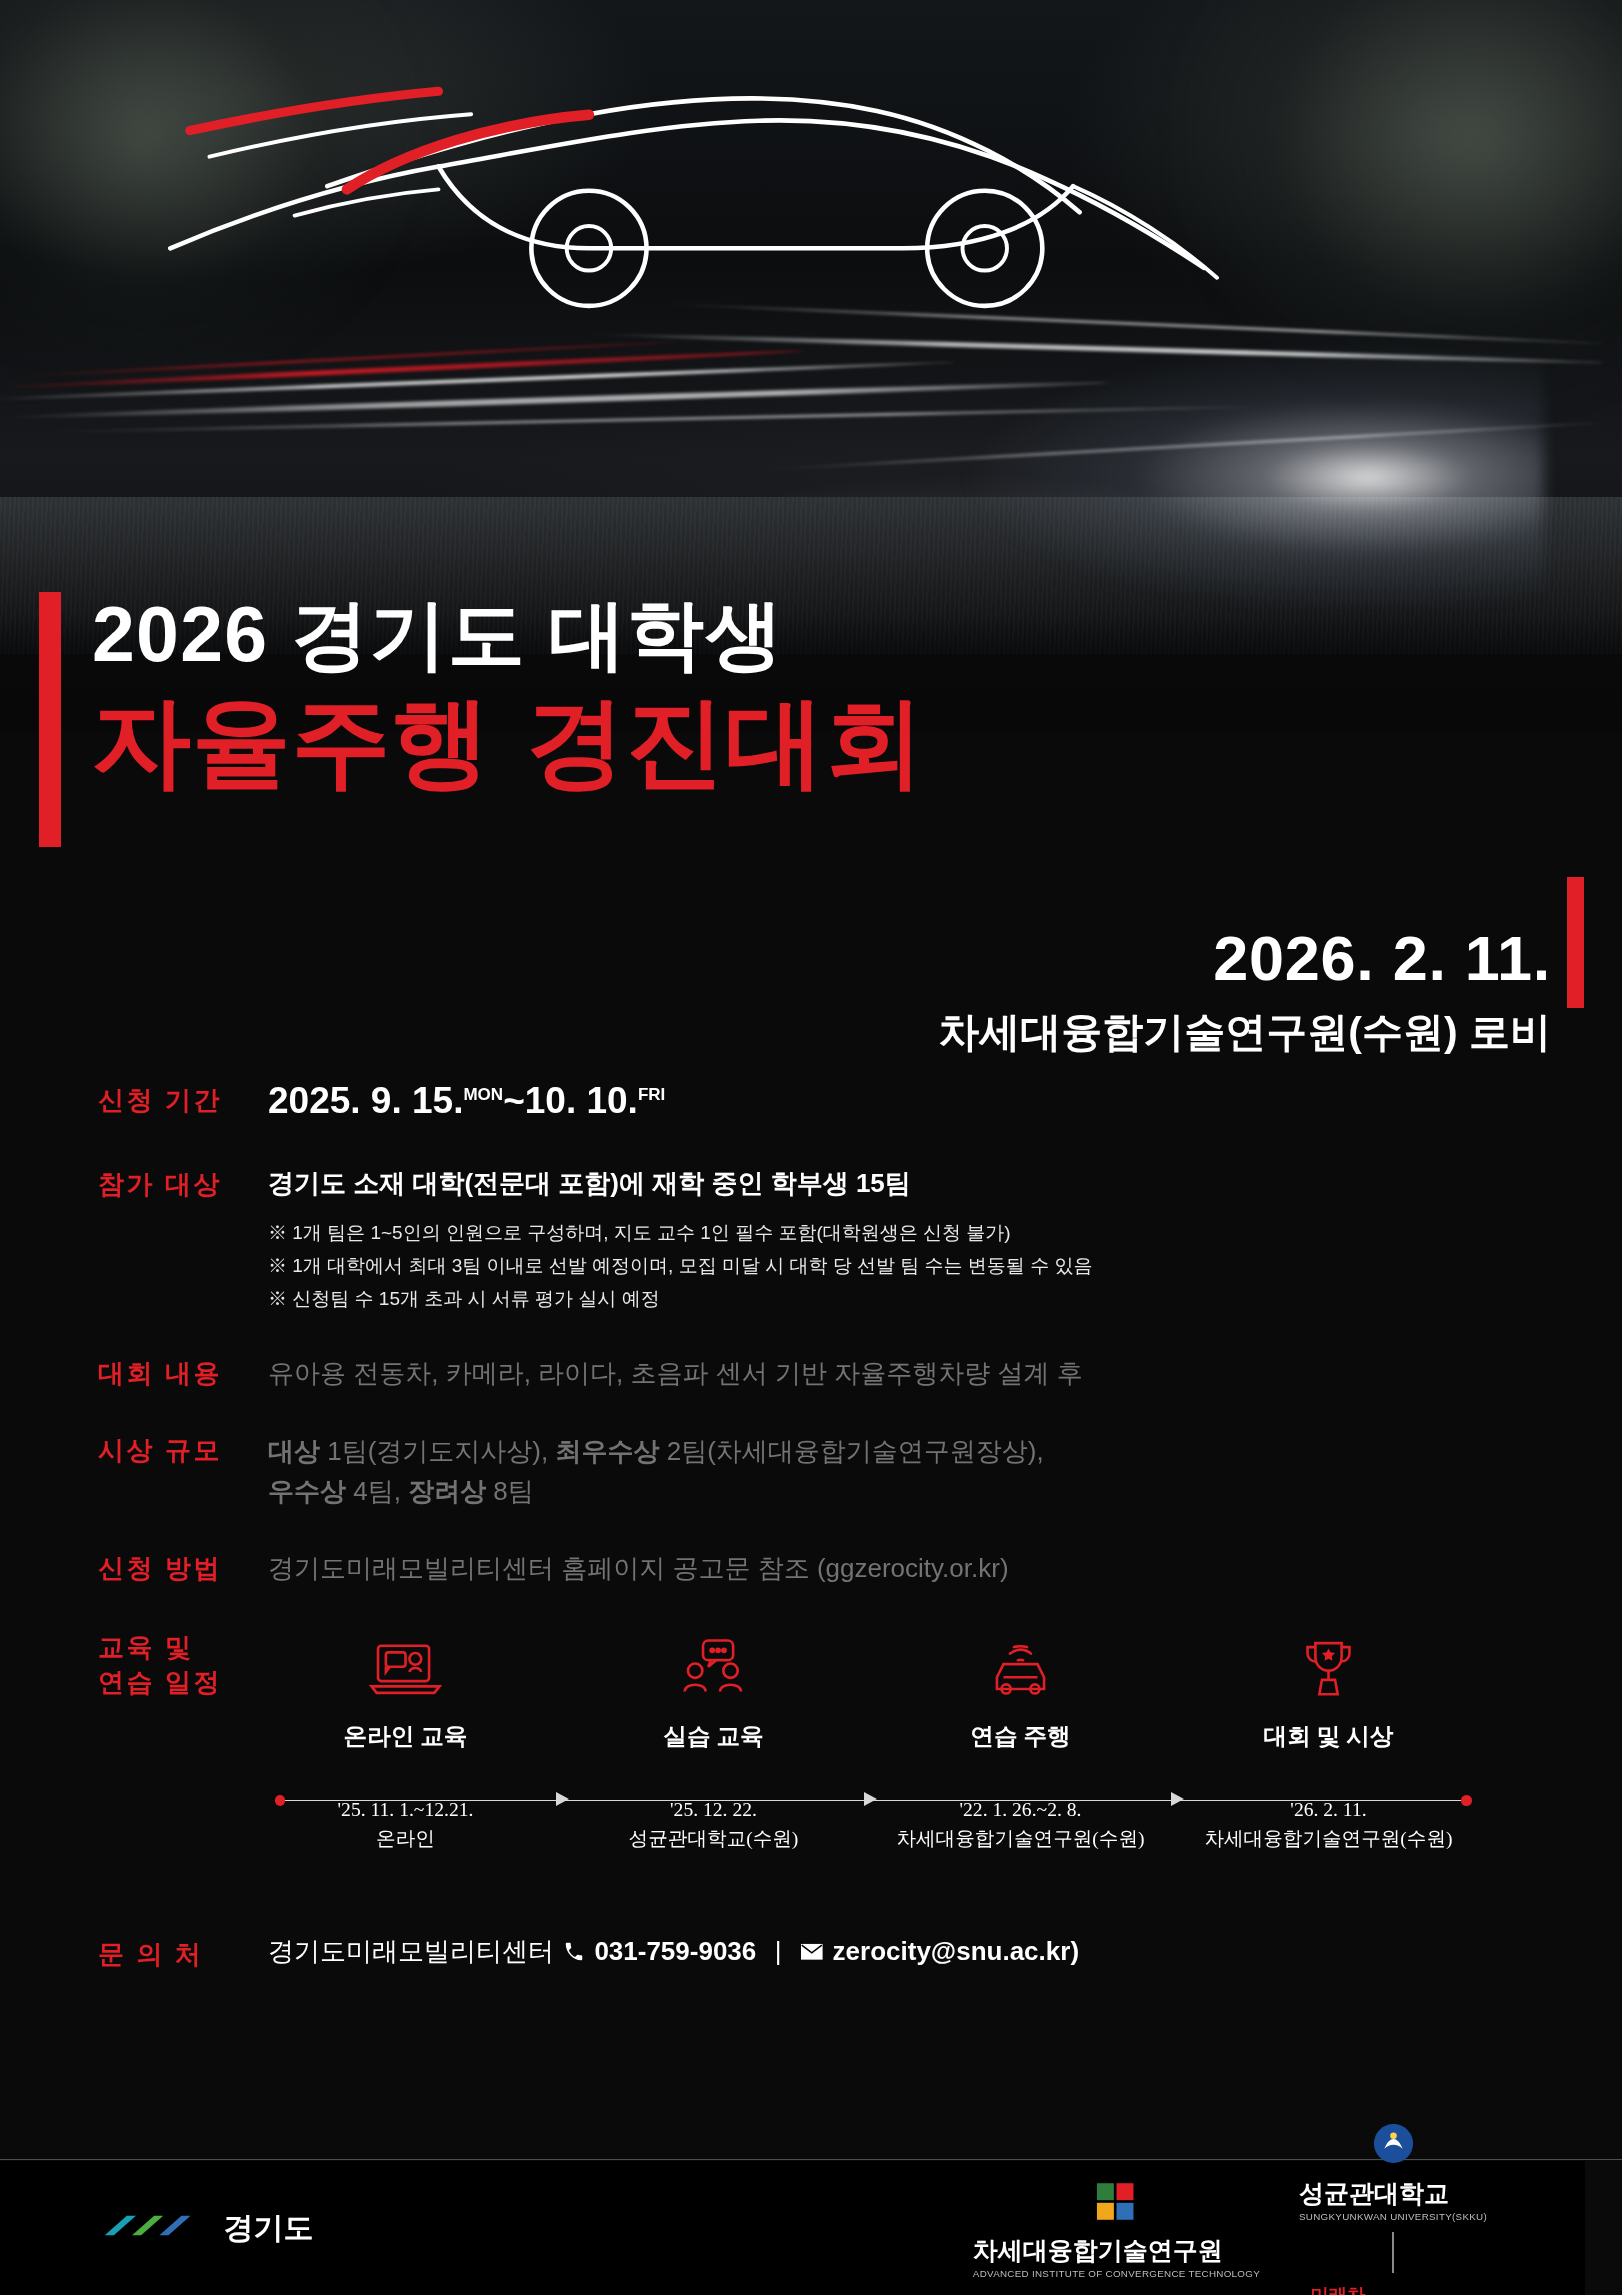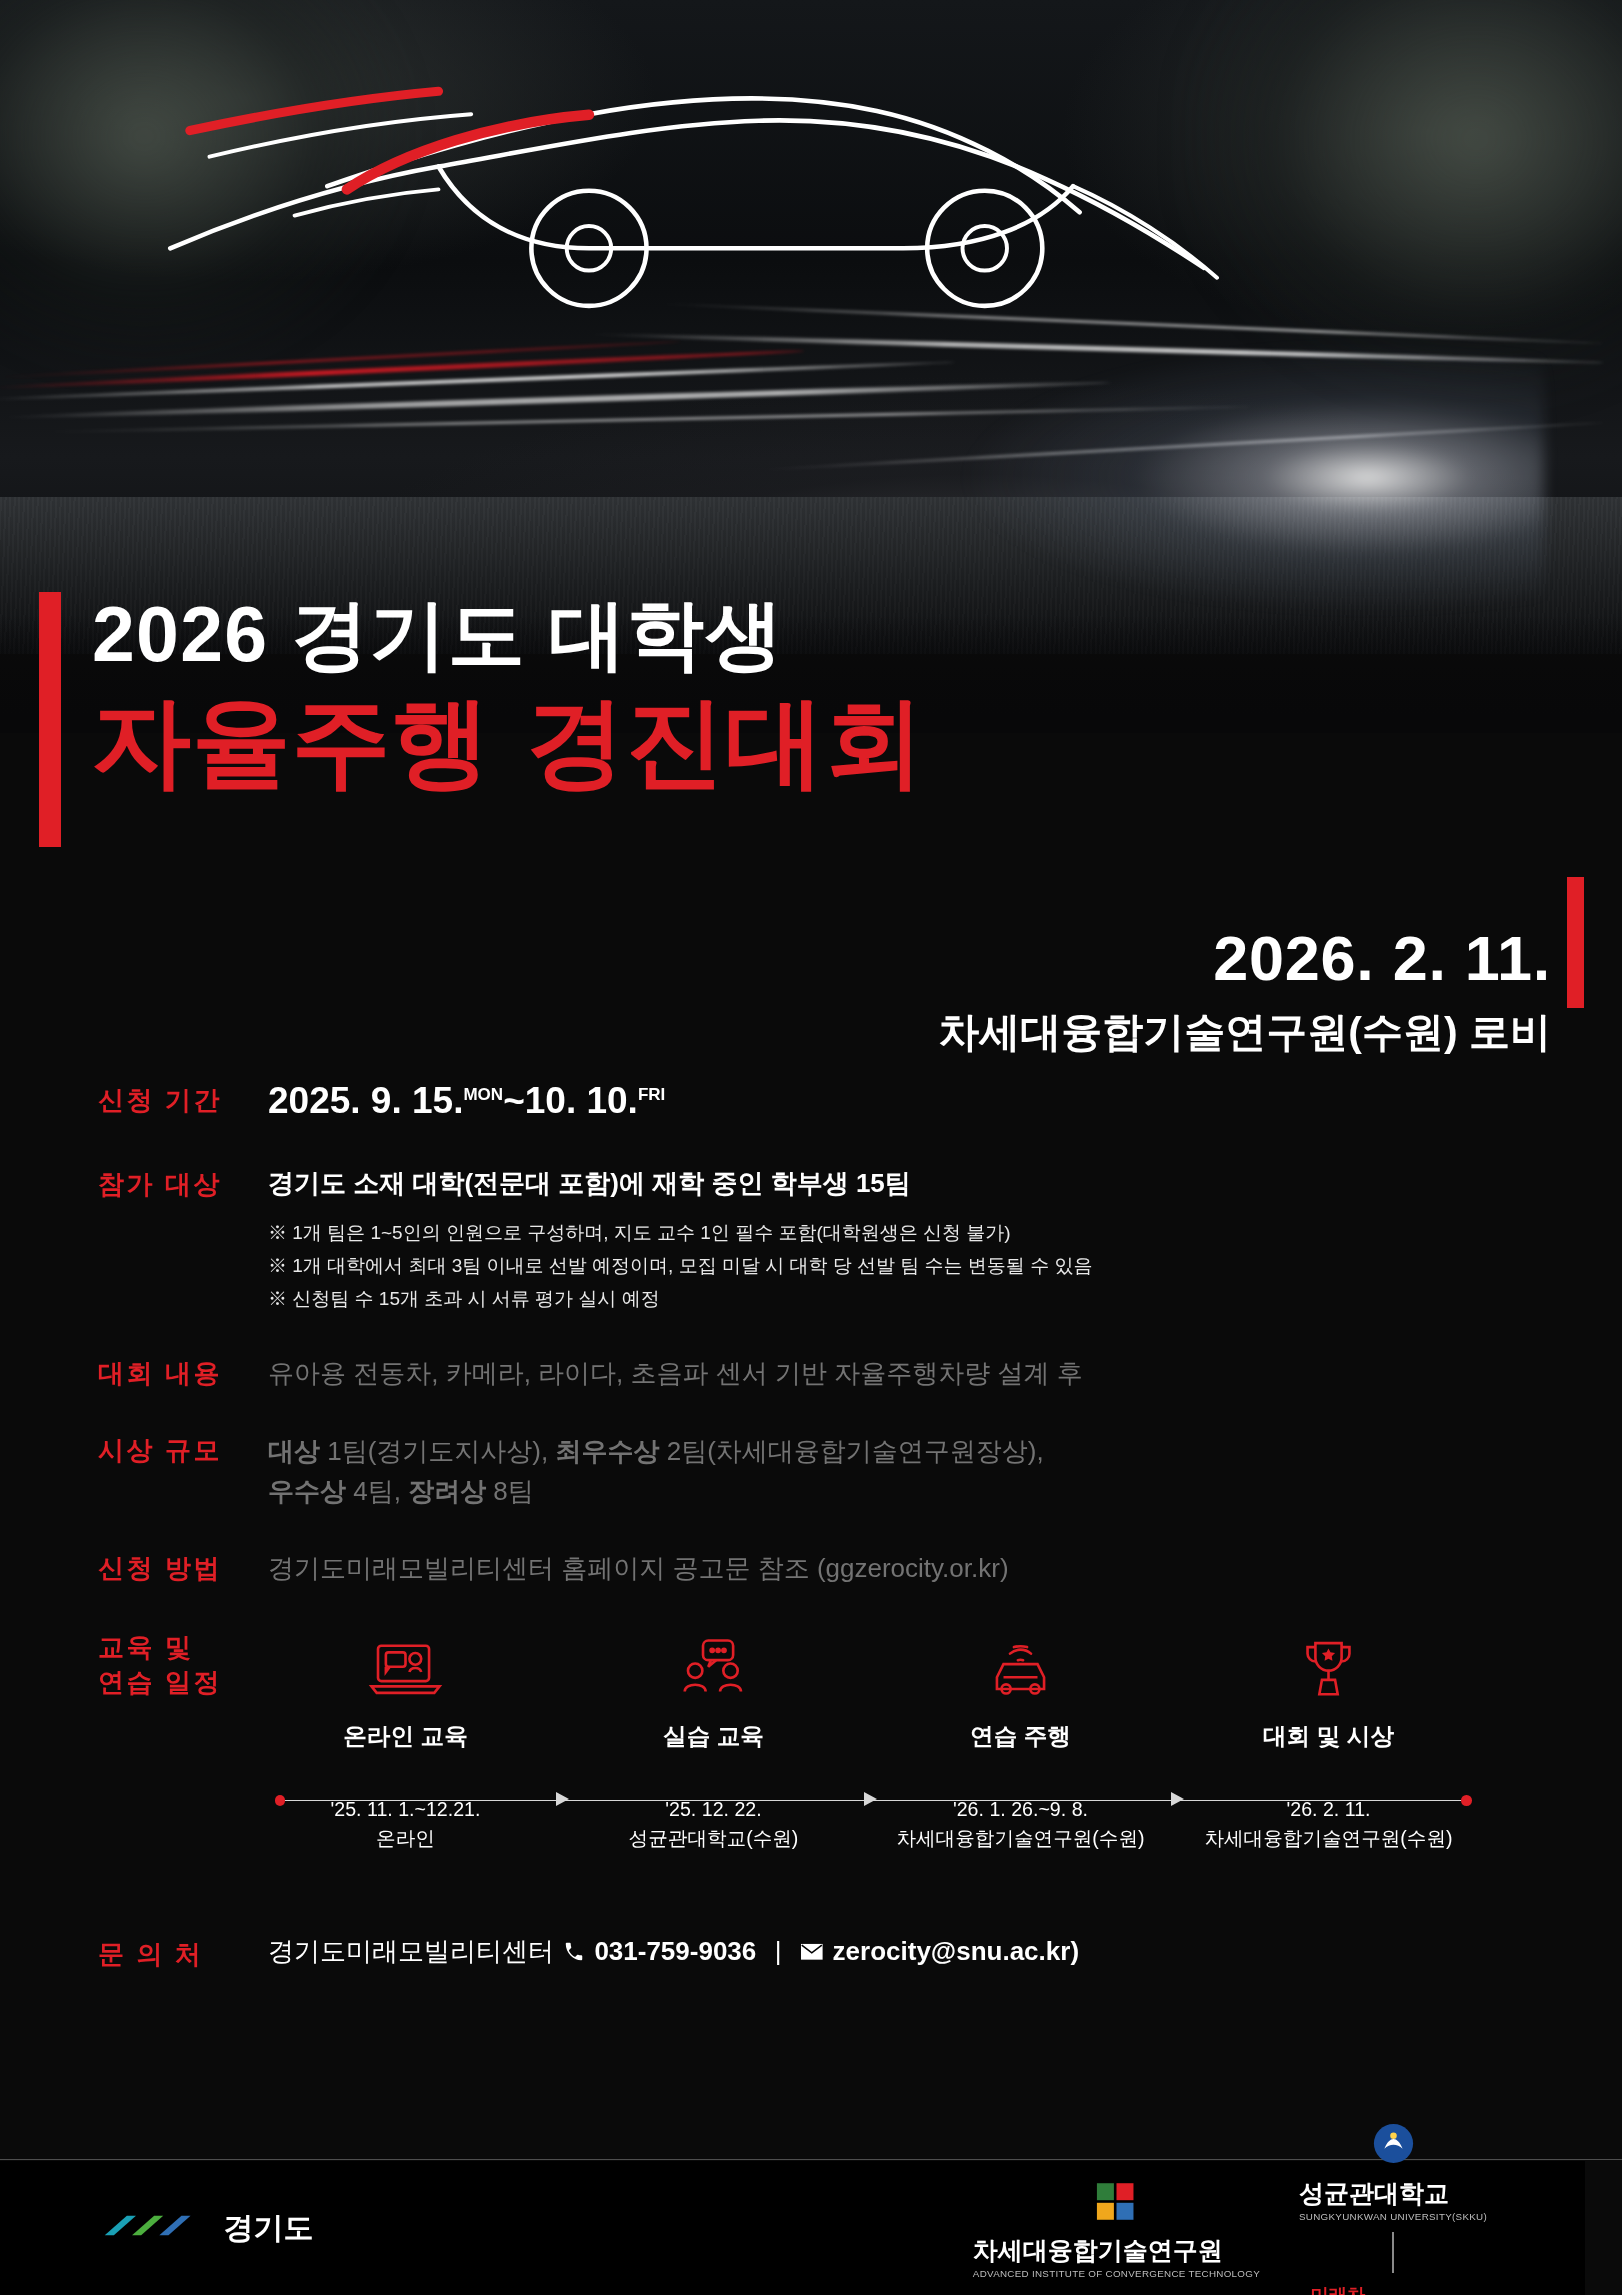--- a/index.html
+++ b/index.html
@@ -126,21 +126,21 @@
 
   .gap-1 { height: 42px; }
   .gap-2 { height: 38px; }
   .gap-3 { height: 37px; }
   .gap-4 { height: 37px; }
   .gap-5 { height: 39px; }
   .gap-6 { height: 42px; }
 
   
   .timeline { position: relative; width: 1230px; height: 262px; margin-top: 2.6px; }
-  .tl-item { position: absolute; top: 0; width: 275px; text-align: center; }
+  .tl-item { position: absolute; top: 0; width: 275px; text-align: center; font-family: Liberation Serif, serif; }
   .tl-icon { height: 79px; display: flex; align-items: center; justify-content: center; }
   .tl-name { color: #fff; font-size: 23.6px; font-weight: 700; margin-top: 10.5px; }
   .tl-date { color: #fff; font-size: 19.6px; font-weight: 400; line-height: 1.5; margin-top: 43px; white-space: nowrap; }
 
   .tl-axis { position: absolute; left: 6.5px; top: 169px; width: 1197px; height: 2.6px; }
   .tl-line { position: absolute; left: 0; top: 0.7px; width: 1197px; height: 1.3px; background: #d8d8d8; }
   .tl-dot { position: absolute; width: 10.5px; height: 10.5px; border-radius: 50%; background: #e01f26; top: -3.9px; }
   .tl-arrow { position: absolute; top: -7.2px; width: 0; height: 0; border-left: 13px solid #d8d8d8; border-top: 7.9px solid transparent; border-bottom: 7.9px solid transparent; }
 
   
@@ -328,21 +328,21 @@
                 <circle cx="38" cy="84" r="7"></circle>
                 <circle cx="82" cy="84" r="7"></circle>
                 <path d="M34 66 h52"></path>
                 <path d="M44 30 a24 24 0 0 1 32 0" stroke-linecap="round"></path>
                 <path d="M50 20 a38 38 0 0 1 20 0" stroke-linecap="round"></path>
                 <path d="M56 40 a12 12 0 0 1 8 0" stroke-linecap="round"></path>
               </svg>
             </div>
             <div class="tl-name">연습 주행</div>
             <div class="tl-date">
-              <span>'26. 1. 26.~9. 8.</span><br>
+              <span>'22. 1. 26.~2. 8.</span><br>
               <span>차세대융합기술연구원(수원)</span>
             </div>
           </div>
 
           <div class="tl-item" style="left:923px;">
             <div class="tl-icon">
               <svg width="79" height="72" viewBox="0 0 120 110" fill="none" stroke="#e01f26" stroke-width="4">
                 <path d="M40 14 h40 v22 a20 20 0 0 1 -40 0 z"></path>
                 <path d="M40 20 h-12 v10 a12 12 0 0 0 12 12"></path>
                 <path d="M80 20 h12 v10 a12 12 0 0 1 -12 12"></path>

